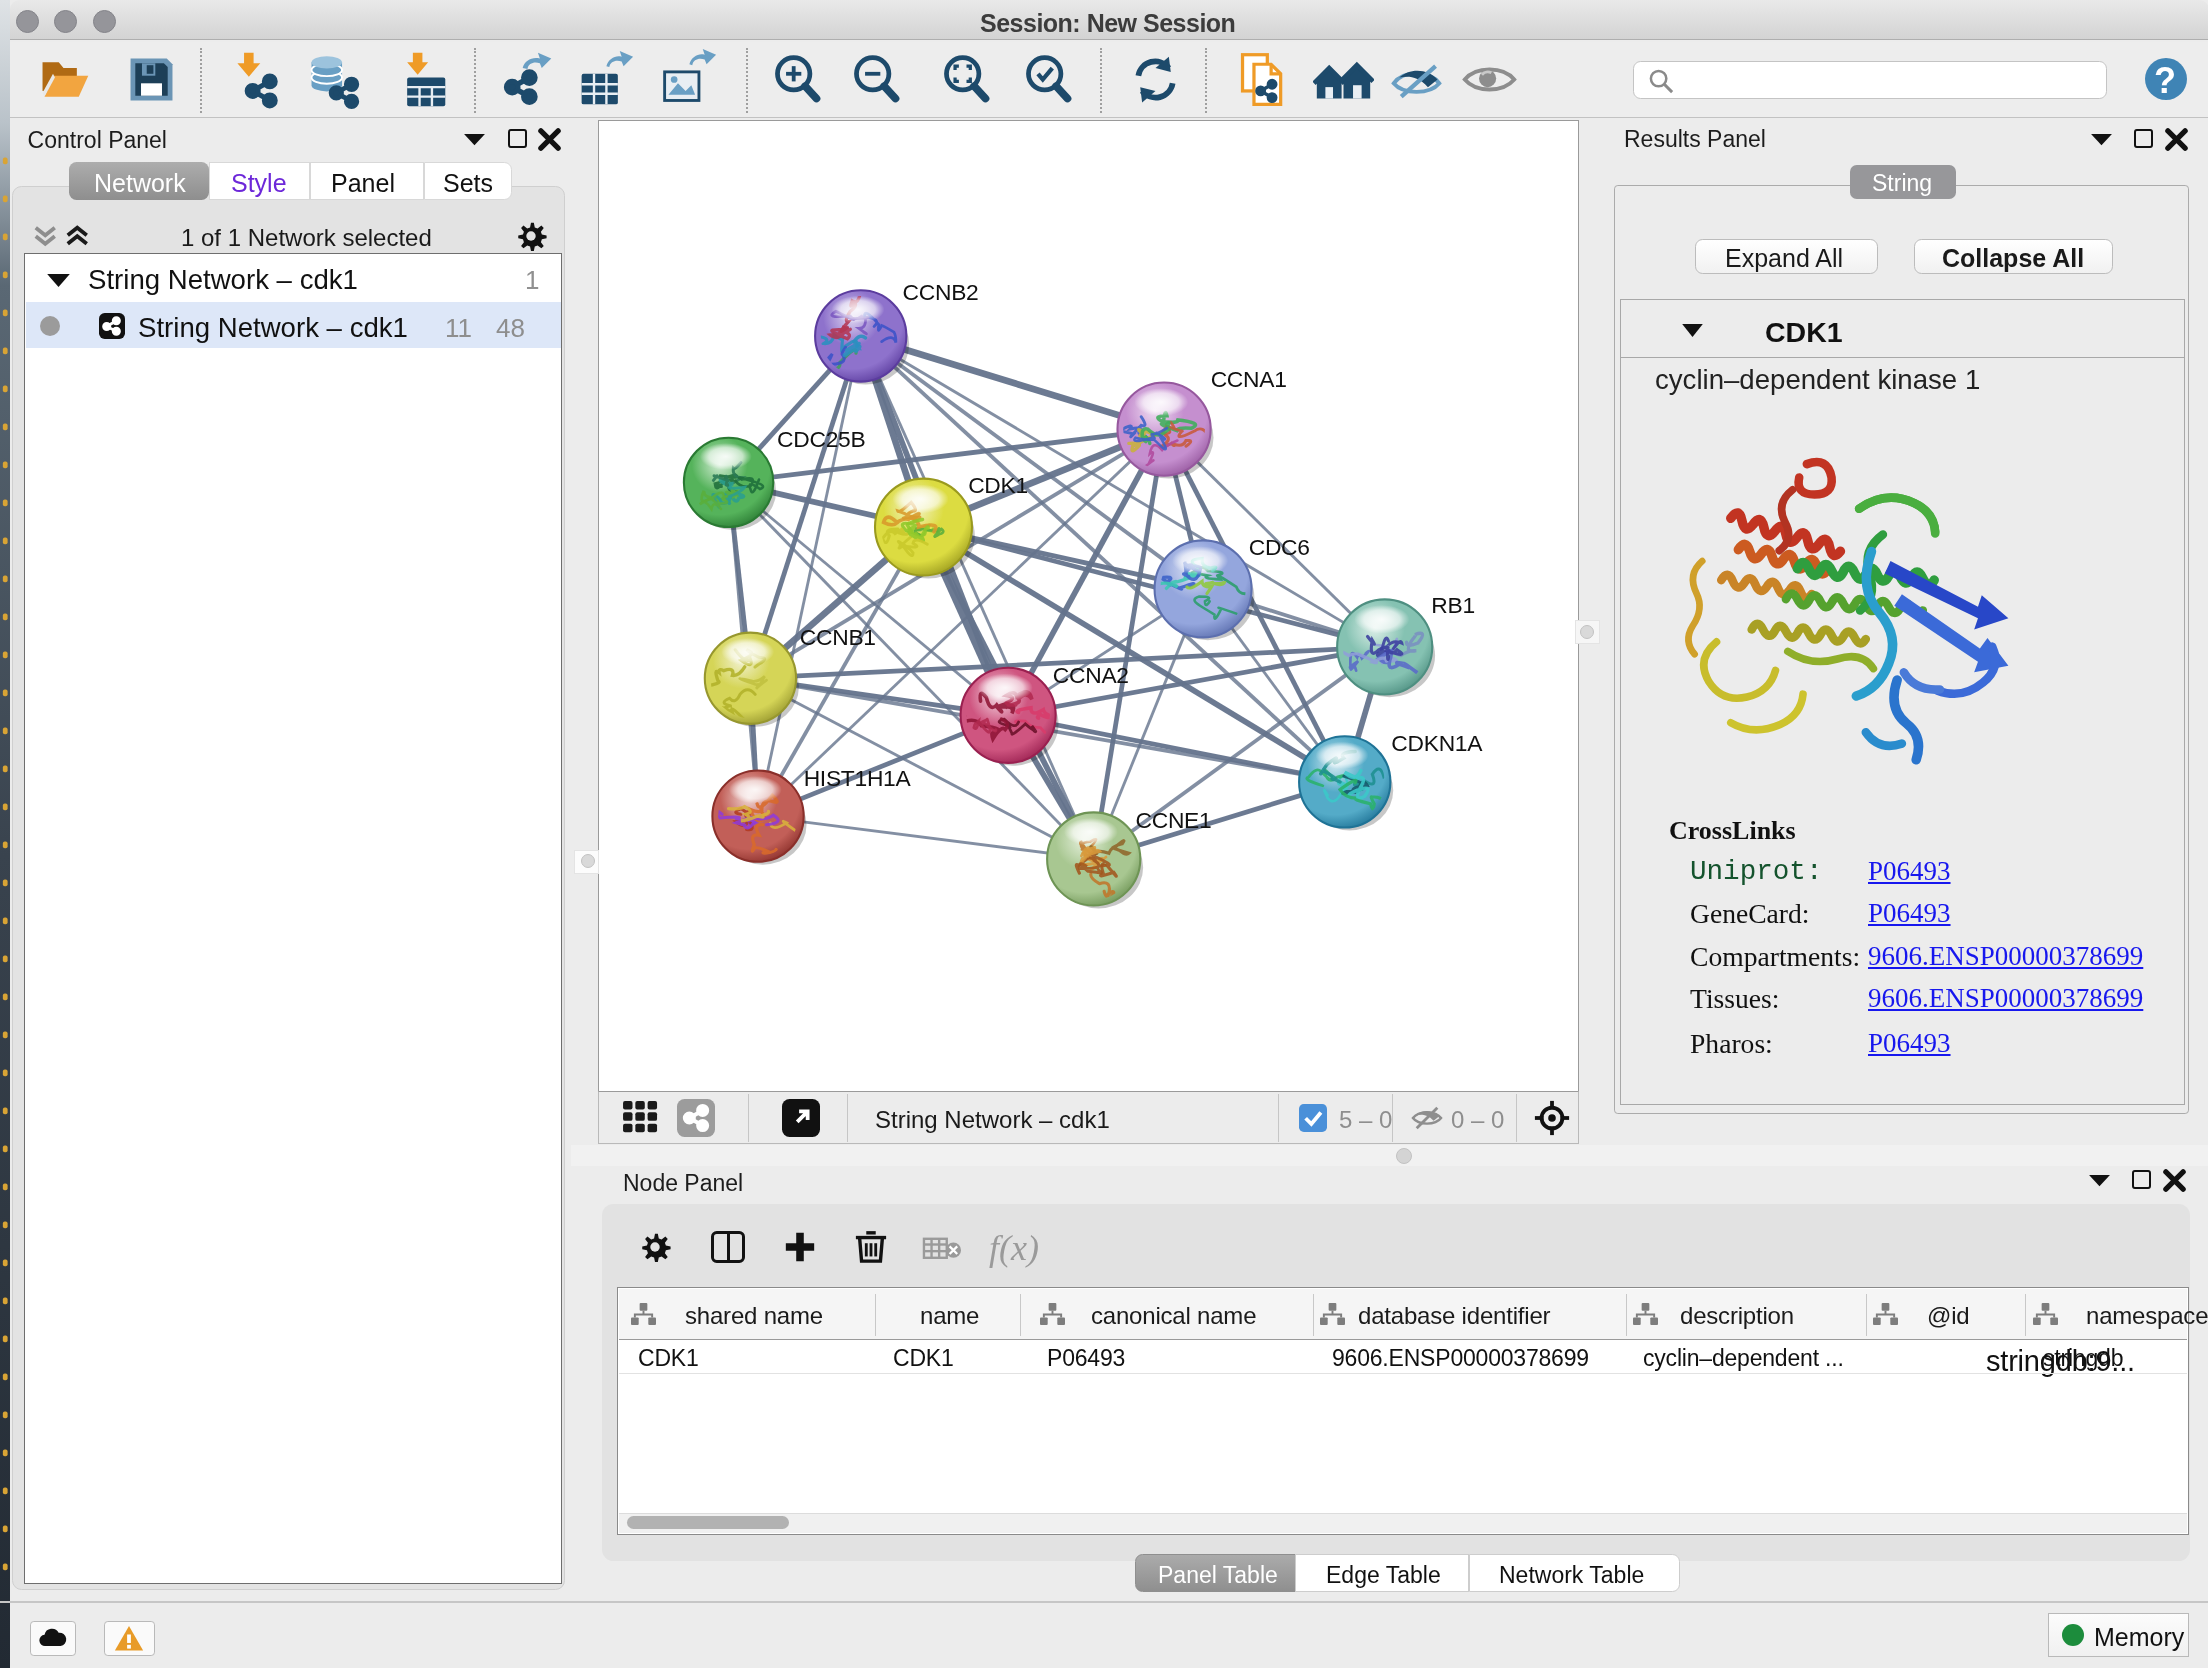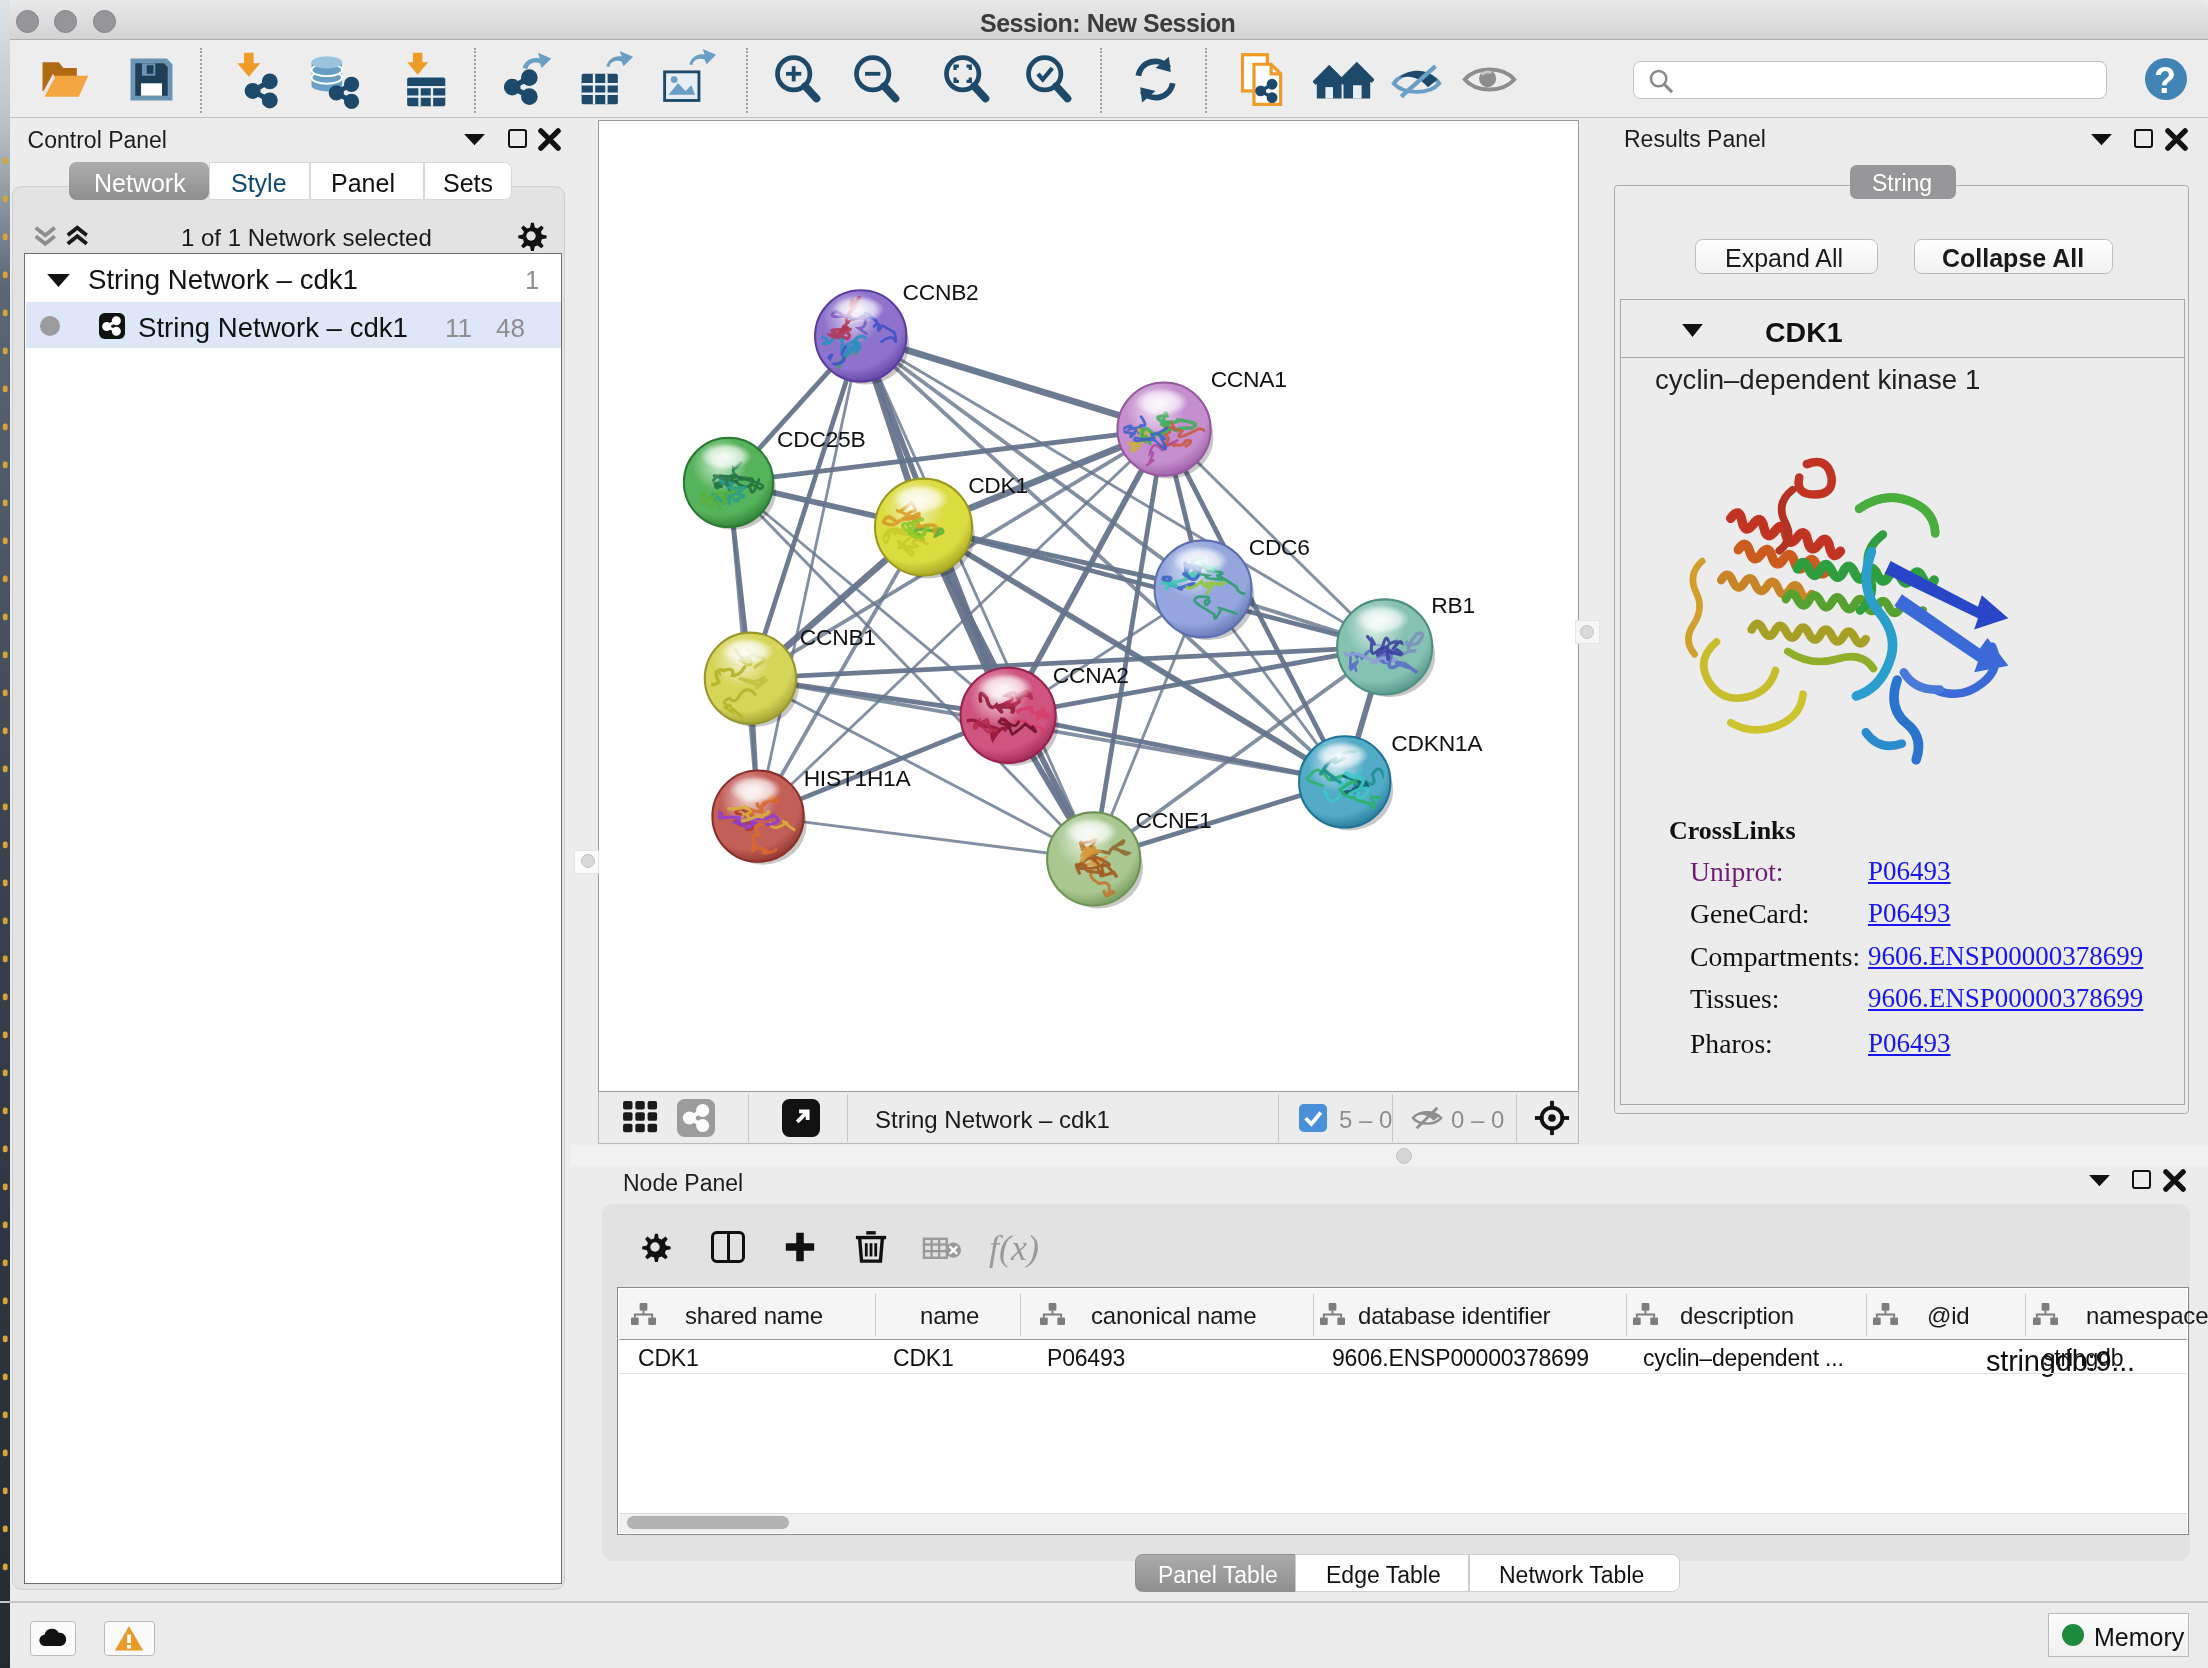--- a/index.html
+++ b/index.html
@@ -207,21 +207,21 @@
       <path d="M1 1 L23 1 L12 13 Z" fill="#111"></path>
     </svg>
     <div class="abs" style="left:508px;top:129px;width:19px;height:19px;border:2.9px solid #111;border-radius:2.9px"></div>
     <svg class="abs" style="left:538px;top:128px" width="23" height="23" viewBox="0 0 24 24">
       <path d="M3 3 L21 21 M21 3 L3 21" stroke="#111" stroke-width="5.5" stroke-linecap="round"></path>
     </svg>
 <div class="abs" style="left:12.4px;top:186px;width:553px;height:1404px;background:#e3e3e3;border:1px solid #cfcfcf;border-radius:9.5px"></div>
 <div class="abs" style="left:69px;top:162px;width:140px;height:38px;background:linear-gradient(#adadad,#8e8e8e);border-radius:7.6px;"></div>
 <div class="txt" style="left:94px;top:169px;font-size:25px;color:#fff">Network</div>
 <div class="abs" style="left:209px;top:162px;width:101px;height:38px;background:#fff;border:1px solid #d8d8d8"></div>
-<div class="txt" style="left:231px;top:169px;font-size:25px;color:#0c4a6e">Style</div>
+<div class="txt" style="left:231px;top:169px;font-size:25px;color:#6d28d9">Style</div>
 <div class="abs" style="left:310px;top:162px;width:114px;height:38px;background:#fff;border:1px solid #d8d8d8"></div>
 <div class="txt" style="left:331px;top:169px;font-size:25px;color:#111">Panel</div>
 <div class="abs" style="left:424px;top:162px;width:88px;height:38px;background:#fff;border:1px solid #d8d8d8;border-radius:0 7.6px 7.6px 0"></div>
 <div class="txt" style="left:443px;top:169px;font-size:25px;color:#111">Sets</div>
 <svg class="abs" style="left:31px;top:222px" width="28.5" height="28.5" viewBox="0 0 30 30">
       <g fill="none" stroke="#8e8e8e" stroke-width="4">
         <path d="M5 6 L15 14 L25 6"></path>
         <path d="M5 15 L15 23 L25 15"></path>
       </g>
     </svg>
@@ -668,21 +668,21 @@
       <path d="M130 215 q24 16 52 8 q26 -8 38 10" fill="none" stroke="#8fae2a" stroke-width="8" stroke-linecap="round"></path>
       <path d="M218 110 q-14 38 8 64 q22 26 10 54 q-10 26 -34 34" fill="none" stroke="#2a9ecd" stroke-width="10" stroke-linecap="round"></path>
       <path d="M238 120 L330 168 L334 156 L362 180 L326 192 L330 180 L232 133 Z" fill="#2847c8"></path>
       <path d="M250 155 L332 212 L340 201 L362 230 L326 237 L330 226 L242 167 Z" fill="#3b6ad8"></path>
       <path d="M345 210 q10 22 -10 38 q-22 18 -48 8" fill="none" stroke="#3b6ad8" stroke-width="9" stroke-linecap="round"></path>
       <path d="M290 255 q-26 2 -38 -18" fill="none" stroke="#4a7ad8" stroke-width="9" stroke-linecap="round"></path>
       <path d="M245 245 q-10 30 10 46 q18 14 10 38" fill="none" stroke="#2a74cd" stroke-width="10" stroke-linecap="round"></path>
       <path d="M212 300 q14 20 38 12" fill="none" stroke="#2a8ccd" stroke-width="9" stroke-linecap="round"></path>
     </svg>
 <div class="txt" style="left:1669px;top:816px;font-family:'Liberation Serif',serif;font-size:26px;font-weight:bold;color:#111">CrossLinks</div>
-<div class="txt" style="left:1690px;top:856px;font-family:Liberation Serif, serif;font-size:27.6px;color:#701a75">Uniprot:</div>
+<div class="txt" style="left:1690px;top:856px;font-family:Liberation Mono, monospace;font-size:27.6px;color:#14532d">Uniprot:</div>
 <div class="txt" style="left:1868px;top:856px;font-family:'Liberation Serif',serif;font-size:27px;color:#1717ee;text-decoration:underline">P06493</div>
 <div class="txt" style="left:1690px;top:898px;font-family:'Liberation Serif',serif;font-size:27.6px;color:#111">GeneCard:</div>
 <div class="txt" style="left:1868px;top:898px;font-family:'Liberation Serif',serif;font-size:27px;color:#1717ee;text-decoration:underline">P06493</div>
 <div class="txt" style="left:1690px;top:941px;font-family:'Liberation Serif',serif;font-size:27.6px;color:#111">Compartments:</div>
 <div class="txt" style="left:1868px;top:941px;font-family:'Liberation Serif',serif;font-size:27px;color:#1717ee;text-decoration:underline">9606.ENSP00000378699</div>
 <div class="txt" style="left:1690px;top:983px;font-family:'Liberation Serif',serif;font-size:27.6px;color:#111">Tissues:</div>
 <div class="txt" style="left:1868px;top:983px;font-family:'Liberation Serif',serif;font-size:27px;color:#1717ee;text-decoration:underline">9606.ENSP00000378699</div>
 <div class="txt" style="left:1690px;top:1028px;font-family:'Liberation Serif',serif;font-size:27.6px;color:#111">Pharos:</div>
 <div class="txt" style="left:1868px;top:1028px;font-family:'Liberation Serif',serif;font-size:27px;color:#1717ee;text-decoration:underline">P06493</div>
 <div class="txt" style="left:623px;top:1170px;font-size:23px;color:#1c1c1c">Node Panel</div>

